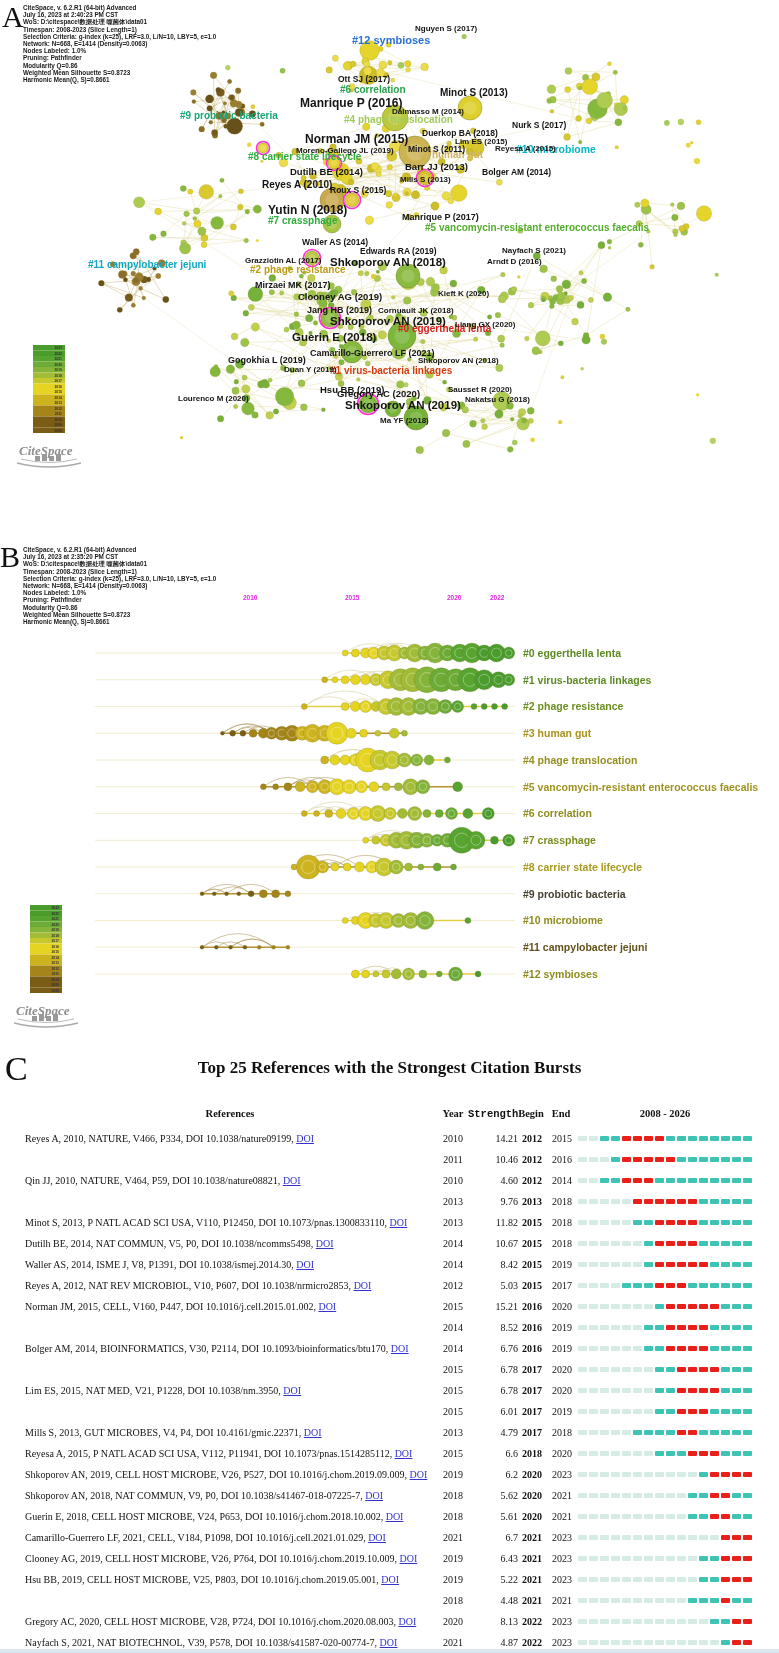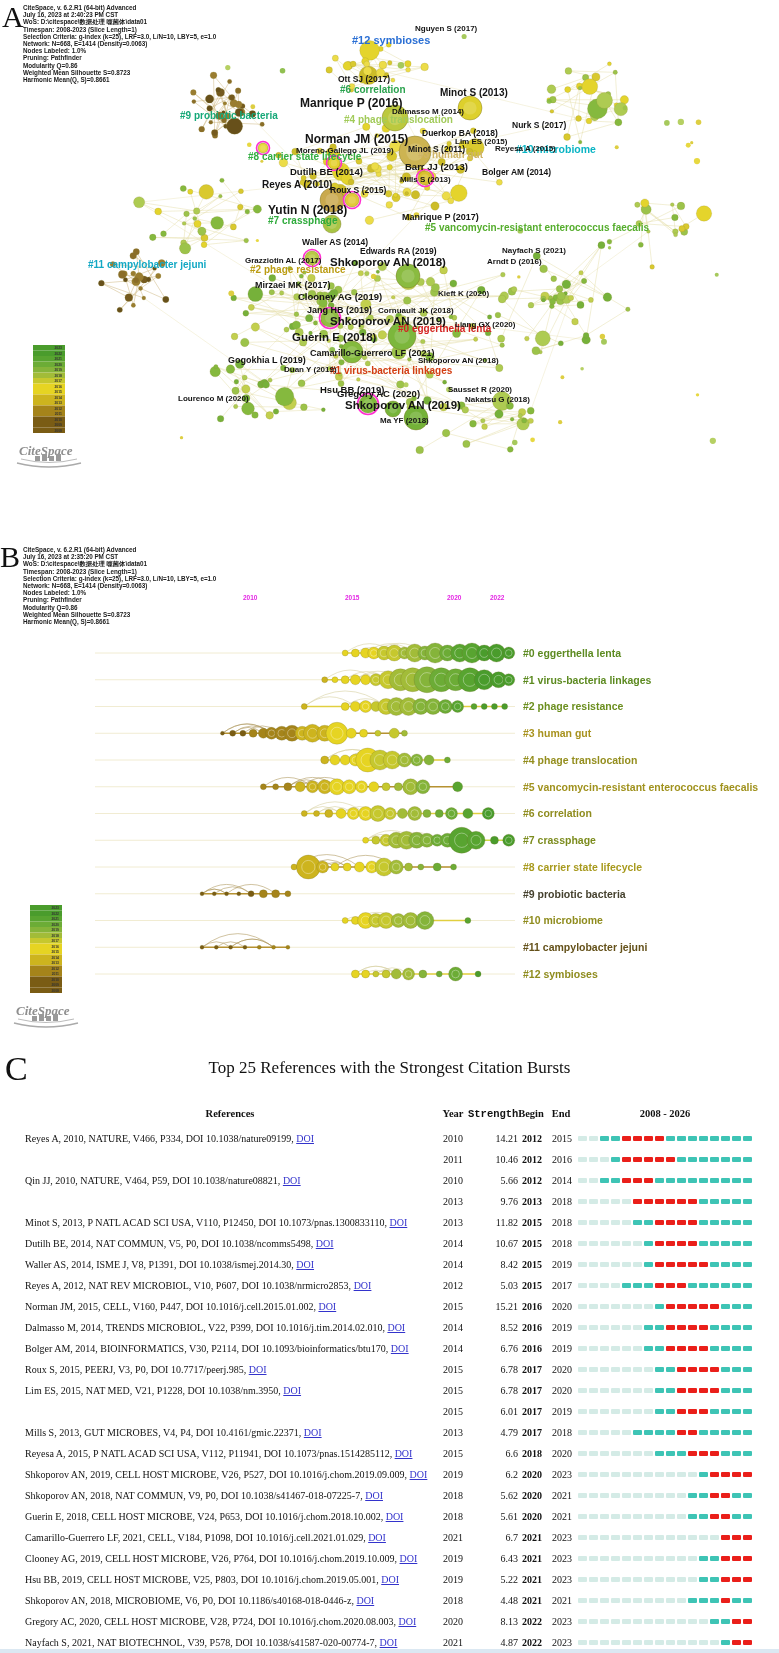--- a/index.html
+++ b/index.html
@@ -10,21 +10,21 @@
   #letterC{left:5px;top:1050px;font-size:34px;}
   .cs-header{position:absolute;z-index:25;font-size:6.3px;font-weight:bold;color:#1a1a1a;line-height:7.2px;letter-spacing:0;}
   #headerA{left:23px;top:4px;}
   #headerB{left:23px;top:546px;}
   svg{position:absolute;left:0;}
   #svgA{top:0;}
   #svgB{top:538px;}
   #panelC{position:absolute;left:0;top:1050px;width:779px;height:600px;z-index:5;
     font-family:"Liberation Serif",serif;color:#111;}
   #tableTitle{position:absolute;left:0;top:8px;width:779px;text-align:center;
-    font-size:17px;font-weight:normal;}
+    font-size:17px;font-weight:bold;}
   .th{position:absolute;top:58px;font-size:10.5px;font-weight:bold;text-align:center;}
   #th-ref{left:25px;width:410px;}
   #th-year{left:433px;width:40px;}
   #th-strength{left:468px;width:50px;font-family:Liberation Mono, monospace;}
   #th-begin{left:516px;width:30px;}
   #th-end{left:546px;width:30px;}
   #th-range{left:578px;width:174px;}
   #rows{position:absolute;left:0;top:78px;width:779px;}
   .trow{position:absolute;left:0;width:779px;height:21px;}
   .c-ref{position:absolute;left:25px;top:0;width:430px;font-size:10px;line-height:21px;white-space:nowrap;}
@@ -1565,21 +1565,21 @@
       <div class="trow" style="top: 21px;">
         <span class="c-year">2011</span>
         <span class="c-strength">10.46</span>
         <span class="c-begin">2012</span>
         <span class="c-end">2016</span>
         <span class="c-bar"><span class="seg" style="background: rgb(212, 235, 230);"></span><span class="seg" style="background: rgb(212, 235, 230);"></span><span class="seg" style="background: rgb(212, 235, 230);"></span><span class="seg" style="background: rgb(62, 196, 181);"></span><span class="seg" style="background: rgb(234, 31, 26);"></span><span class="seg" style="background: rgb(234, 31, 26);"></span><span class="seg" style="background: rgb(234, 31, 26);"></span><span class="seg" style="background: rgb(234, 31, 26);"></span><span class="seg" style="background: rgb(234, 31, 26);"></span><span class="seg" style="background: rgb(62, 196, 181);"></span><span class="seg" style="background: rgb(62, 196, 181);"></span><span class="seg" style="background: rgb(62, 196, 181);"></span><span class="seg" style="background: rgb(62, 196, 181);"></span><span class="seg" style="background: rgb(62, 196, 181);"></span><span class="seg" style="background: rgb(62, 196, 181);"></span><span class="seg" style="background: rgb(62, 196, 181);"></span></span>
       </div>
       <div class="trow" style="top: 42px;">
         <span class="c-ref">Qin JJ, 2010, NATURE, V464, P59, DOI 10.1038/nature08821, <a href="#">DOI</a></span>
         <span class="c-year">2010</span>
-        <span class="c-strength">5.66</span>
+        <span class="c-strength">4.60</span>
         <span class="c-begin">2012</span>
         <span class="c-end">2014</span>
         <span class="c-bar"><span class="seg" style="background: rgb(212, 235, 230);"></span><span class="seg" style="background: rgb(212, 235, 230);"></span><span class="seg" style="background: rgb(62, 196, 181);"></span><span class="seg" style="background: rgb(62, 196, 181);"></span><span class="seg" style="background: rgb(234, 31, 26);"></span><span class="seg" style="background: rgb(234, 31, 26);"></span><span class="seg" style="background: rgb(234, 31, 26);"></span><span class="seg" style="background: rgb(62, 196, 181);"></span><span class="seg" style="background: rgb(62, 196, 181);"></span><span class="seg" style="background: rgb(62, 196, 181);"></span><span class="seg" style="background: rgb(62, 196, 181);"></span><span class="seg" style="background: rgb(62, 196, 181);"></span><span class="seg" style="background: rgb(62, 196, 181);"></span><span class="seg" style="background: rgb(62, 196, 181);"></span><span class="seg" style="background: rgb(62, 196, 181);"></span><span class="seg" style="background: rgb(62, 196, 181);"></span></span>
       </div>
       <div class="trow" style="top: 63px;">
         <span class="c-year">2013</span>
         <span class="c-strength">9.76</span>
         <span class="c-begin">2013</span>
         <span class="c-end">2018</span>
         <span class="c-bar"><span class="seg" style="background: rgb(212, 235, 230);"></span><span class="seg" style="background: rgb(212, 235, 230);"></span><span class="seg" style="background: rgb(212, 235, 230);"></span><span class="seg" style="background: rgb(212, 235, 230);"></span><span class="seg" style="background: rgb(212, 235, 230);"></span><span class="seg" style="background: rgb(234, 31, 26);"></span><span class="seg" style="background: rgb(234, 31, 26);"></span><span class="seg" style="background: rgb(234, 31, 26);"></span><span class="seg" style="background: rgb(234, 31, 26);"></span><span class="seg" style="background: rgb(234, 31, 26);"></span><span class="seg" style="background: rgb(234, 31, 26);"></span><span class="seg" style="background: rgb(62, 196, 181);"></span><span class="seg" style="background: rgb(62, 196, 181);"></span><span class="seg" style="background: rgb(62, 196, 181);"></span><span class="seg" style="background: rgb(62, 196, 181);"></span><span class="seg" style="background: rgb(62, 196, 181);"></span></span>
@@ -1618,37 +1618,35 @@
       </div>
       <div class="trow" style="top: 168px;">
         <span class="c-ref">Norman JM, 2015, CELL, V160, P447, DOI 10.1016/j.cell.2015.01.002, <a href="#">DOI</a></span>
         <span class="c-year">2015</span>
         <span class="c-strength">15.21</span>
         <span class="c-begin">2016</span>
         <span class="c-end">2020</span>
         <span class="c-bar"><span class="seg" style="background: rgb(212, 235, 230);"></span><span class="seg" style="background: rgb(212, 235, 230);"></span><span class="seg" style="background: rgb(212, 235, 230);"></span><span class="seg" style="background: rgb(212, 235, 230);"></span><span class="seg" style="background: rgb(212, 235, 230);"></span><span class="seg" style="background: rgb(212, 235, 230);"></span><span class="seg" style="background: rgb(212, 235, 230);"></span><span class="seg" style="background: rgb(62, 196, 181);"></span><span class="seg" style="background: rgb(234, 31, 26);"></span><span class="seg" style="background: rgb(234, 31, 26);"></span><span class="seg" style="background: rgb(234, 31, 26);"></span><span class="seg" style="background: rgb(234, 31, 26);"></span><span class="seg" style="background: rgb(234, 31, 26);"></span><span class="seg" style="background: rgb(62, 196, 181);"></span><span class="seg" style="background: rgb(62, 196, 181);"></span><span class="seg" style="background: rgb(62, 196, 181);"></span></span>
       </div>
       <div class="trow" style="top: 189px;">
-        <span class="c-ref">Dalmasso M, 2014, TRENDS MICROBIOL, V22, P399, DOI 10.1016/j.tim.2014.02.010, <a href="#">DOI</a></span>
         <span class="c-year">2014</span>
         <span class="c-strength">8.52</span>
         <span class="c-begin">2016</span>
         <span class="c-end">2019</span>
         <span class="c-bar"><span class="seg" style="background: rgb(212, 235, 230);"></span><span class="seg" style="background: rgb(212, 235, 230);"></span><span class="seg" style="background: rgb(212, 235, 230);"></span><span class="seg" style="background: rgb(212, 235, 230);"></span><span class="seg" style="background: rgb(212, 235, 230);"></span><span class="seg" style="background: rgb(212, 235, 230);"></span><span class="seg" style="background: rgb(62, 196, 181);"></span><span class="seg" style="background: rgb(62, 196, 181);"></span><span class="seg" style="background: rgb(234, 31, 26);"></span><span class="seg" style="background: rgb(234, 31, 26);"></span><span class="seg" style="background: rgb(234, 31, 26);"></span><span class="seg" style="background: rgb(234, 31, 26);"></span><span class="seg" style="background: rgb(62, 196, 181);"></span><span class="seg" style="background: rgb(62, 196, 181);"></span><span class="seg" style="background: rgb(62, 196, 181);"></span><span class="seg" style="background: rgb(62, 196, 181);"></span></span>
       </div>
       <div class="trow" style="top: 210px;">
         <span class="c-ref">Bolger AM, 2014, BIOINFORMATICS, V30, P2114, DOI 10.1093/bioinformatics/btu170, <a href="#">DOI</a></span>
         <span class="c-year">2014</span>
         <span class="c-strength">6.76</span>
         <span class="c-begin">2016</span>
         <span class="c-end">2019</span>
         <span class="c-bar"><span class="seg" style="background: rgb(212, 235, 230);"></span><span class="seg" style="background: rgb(212, 235, 230);"></span><span class="seg" style="background: rgb(212, 235, 230);"></span><span class="seg" style="background: rgb(212, 235, 230);"></span><span class="seg" style="background: rgb(212, 235, 230);"></span><span class="seg" style="background: rgb(212, 235, 230);"></span><span class="seg" style="background: rgb(62, 196, 181);"></span><span class="seg" style="background: rgb(62, 196, 181);"></span><span class="seg" style="background: rgb(234, 31, 26);"></span><span class="seg" style="background: rgb(234, 31, 26);"></span><span class="seg" style="background: rgb(234, 31, 26);"></span><span class="seg" style="background: rgb(234, 31, 26);"></span><span class="seg" style="background: rgb(62, 196, 181);"></span><span class="seg" style="background: rgb(62, 196, 181);"></span><span class="seg" style="background: rgb(62, 196, 181);"></span><span class="seg" style="background: rgb(62, 196, 181);"></span></span>
       </div>
       <div class="trow" style="top: 231px;">
-        <span class="c-ref">Roux S, 2015, PEERJ, V3, P0, DOI 10.7717/peerj.985, <a href="#">DOI</a></span>
         <span class="c-year">2015</span>
         <span class="c-strength">6.78</span>
         <span class="c-begin">2017</span>
         <span class="c-end">2020</span>
         <span class="c-bar"><span class="seg" style="background: rgb(212, 235, 230);"></span><span class="seg" style="background: rgb(212, 235, 230);"></span><span class="seg" style="background: rgb(212, 235, 230);"></span><span class="seg" style="background: rgb(212, 235, 230);"></span><span class="seg" style="background: rgb(212, 235, 230);"></span><span class="seg" style="background: rgb(212, 235, 230);"></span><span class="seg" style="background: rgb(212, 235, 230);"></span><span class="seg" style="background: rgb(62, 196, 181);"></span><span class="seg" style="background: rgb(62, 196, 181);"></span><span class="seg" style="background: rgb(234, 31, 26);"></span><span class="seg" style="background: rgb(234, 31, 26);"></span><span class="seg" style="background: rgb(234, 31, 26);"></span><span class="seg" style="background: rgb(234, 31, 26);"></span><span class="seg" style="background: rgb(62, 196, 181);"></span><span class="seg" style="background: rgb(62, 196, 181);"></span><span class="seg" style="background: rgb(62, 196, 181);"></span></span>
       </div>
       <div class="trow" style="top: 252px;">
         <span class="c-ref">Lim ES, 2015, NAT MED, V21, P1228, DOI 10.1038/nm.3950, <a href="#">DOI</a></span>
         <span class="c-year">2015</span>
         <span class="c-strength">6.78</span>
@@ -1721,21 +1719,20 @@
       </div>
       <div class="trow" style="top: 441px;">
         <span class="c-ref">Hsu BB, 2019, CELL HOST MICROBE, V25, P803, DOI 10.1016/j.chom.2019.05.001, <a href="#">DOI</a></span>
         <span class="c-year">2019</span>
         <span class="c-strength">5.22</span>
         <span class="c-begin">2021</span>
         <span class="c-end">2023</span>
         <span class="c-bar"><span class="seg" style="background: rgb(212, 235, 230);"></span><span class="seg" style="background: rgb(212, 235, 230);"></span><span class="seg" style="background: rgb(212, 235, 230);"></span><span class="seg" style="background: rgb(212, 235, 230);"></span><span class="seg" style="background: rgb(212, 235, 230);"></span><span class="seg" style="background: rgb(212, 235, 230);"></span><span class="seg" style="background: rgb(212, 235, 230);"></span><span class="seg" style="background: rgb(212, 235, 230);"></span><span class="seg" style="background: rgb(212, 235, 230);"></span><span class="seg" style="background: rgb(212, 235, 230);"></span><span class="seg" style="background: rgb(212, 235, 230);"></span><span class="seg" style="background: rgb(62, 196, 181);"></span><span class="seg" style="background: rgb(62, 196, 181);"></span><span class="seg" style="background: rgb(234, 31, 26);"></span><span class="seg" style="background: rgb(234, 31, 26);"></span><span class="seg" style="background: rgb(234, 31, 26);"></span></span>
       </div>
       <div class="trow" style="top: 462px;">
-        <span class="c-ref">Shkoporov AN, 2018, MICROBIOME, V6, P0, DOI 10.1186/s40168-018-0446-z, <a href="#">DOI</a></span>
         <span class="c-year">2018</span>
         <span class="c-strength">4.48</span>
         <span class="c-begin">2021</span>
         <span class="c-end">2021</span>
         <span class="c-bar"><span class="seg" style="background: rgb(212, 235, 230);"></span><span class="seg" style="background: rgb(212, 235, 230);"></span><span class="seg" style="background: rgb(212, 235, 230);"></span><span class="seg" style="background: rgb(212, 235, 230);"></span><span class="seg" style="background: rgb(212, 235, 230);"></span><span class="seg" style="background: rgb(212, 235, 230);"></span><span class="seg" style="background: rgb(212, 235, 230);"></span><span class="seg" style="background: rgb(212, 235, 230);"></span><span class="seg" style="background: rgb(212, 235, 230);"></span><span class="seg" style="background: rgb(212, 235, 230);"></span><span class="seg" style="background: rgb(62, 196, 181);"></span><span class="seg" style="background: rgb(62, 196, 181);"></span><span class="seg" style="background: rgb(62, 196, 181);"></span><span class="seg" style="background: rgb(234, 31, 26);"></span><span class="seg" style="background: rgb(62, 196, 181);"></span><span class="seg" style="background: rgb(62, 196, 181);"></span></span>
       </div>
       <div class="trow" style="top: 483px;">
         <span class="c-ref">Gregory AC, 2020, CELL HOST MICROBE, V28, P724, DOI 10.1016/j.chom.2020.08.003, <a href="#">DOI</a></span>
         <span class="c-year">2020</span>
         <span class="c-strength">8.13</span>

